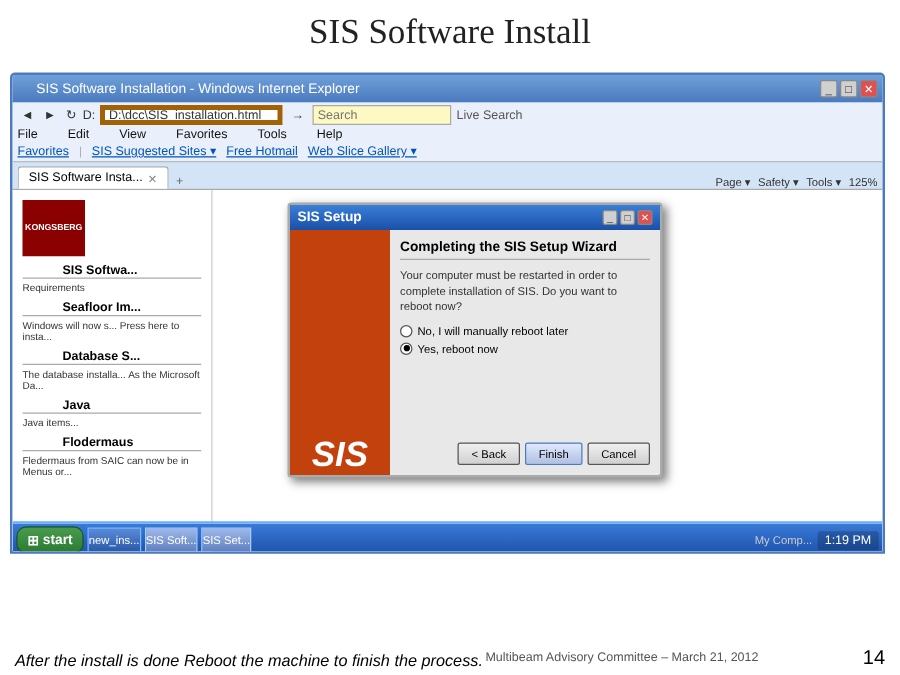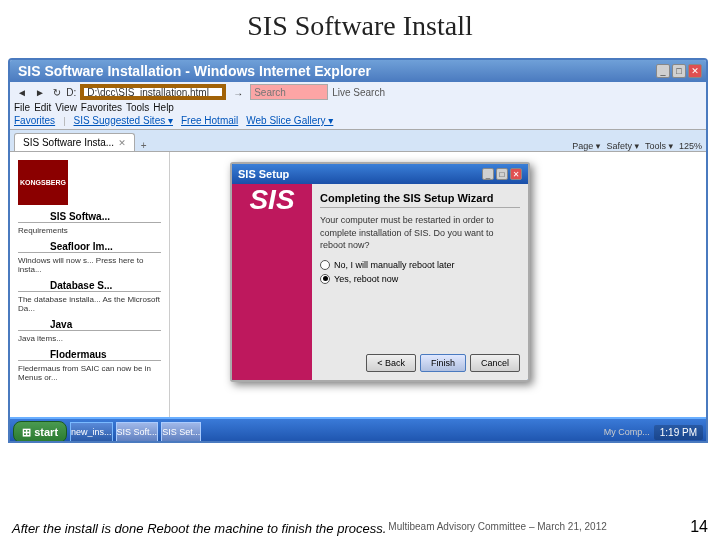--- a/index.html
+++ b/index.html
@@ -39,23 +39,23 @@
     .browser-titlebar {
       background: linear-gradient(180deg, #6fa0d8 0%, #4a7abf 100%);
       height: 22px;
       display: flex;
       align-items: center;
       justify-content: space-between;
       padding: 0 4px;
     }
     .browser-titlebar-title {
       color: #fff;
-      font-size: 14px;
-      font-weight: bold;
-      margin-left: 4px;
+      font-size: 11px;
+      font-weight: normal;
+      margin-left: 15px;
     }
     .browser-controls {
       display: flex;
       gap: 2px;
     }
     .browser-btn {
       width: 14px;
       height: 14px;
       border-radius: 2px;
       border: 1px solid #888;
@@ -91,41 +91,41 @@
     .addr-input {
       flex: 1;
       height: 16px;
       border: 4px solid #a16207;
       background: #fff;
       font-size: 10px;
       padding: 0 3px;
       color: #333;
     }
     .search-input {
-      width: 78px;
+      width: 111px;
       height: 16px;
       border: 1px solid #aaa;
-      background: #fca5a5;
+      background: #fef9c3;
       font-size: 10px;
       padding: 0 3px;
     }
     .nav-buttons {
       display: flex;
       gap: 2px;
       align-items: center;
     }
     .nav-btn {
       font-size: 10px;
       color: #333;
       cursor: pointer;
       padding: 0 3px;
     }
     .menu-bar {
       display: flex;
-      gap: 4px;
+      gap: 24px;
       align-items: center;
     }
     .menu-item {
       font-size: 10px;
       color: #111;
       cursor: pointer;
     }
     .fav-bar {
       display: flex;
       gap: 8px;
@@ -268,25 +268,25 @@
     }
     .dialog-btn.close { background: #e05050; color: #fff; }
 
     
     .dialog-body {
       display: flex;
       height: calc(100% - 20px);
     }
     .dialog-left {
       width: 80px;
-      background: #be185d;
+      background: #c2410c;
       display: flex;
       flex-direction: column;
       align-items: center;
-      justify-content: flex-start;
+      justify-content: flex-end;
     }
     .sis-logo-big {
       font-size: 28px;
       font-weight: bold;
       color: #fff;
       font-style: italic;
     }
     .dialog-right {
       flex: 1;
       background: #e8e8e8;

